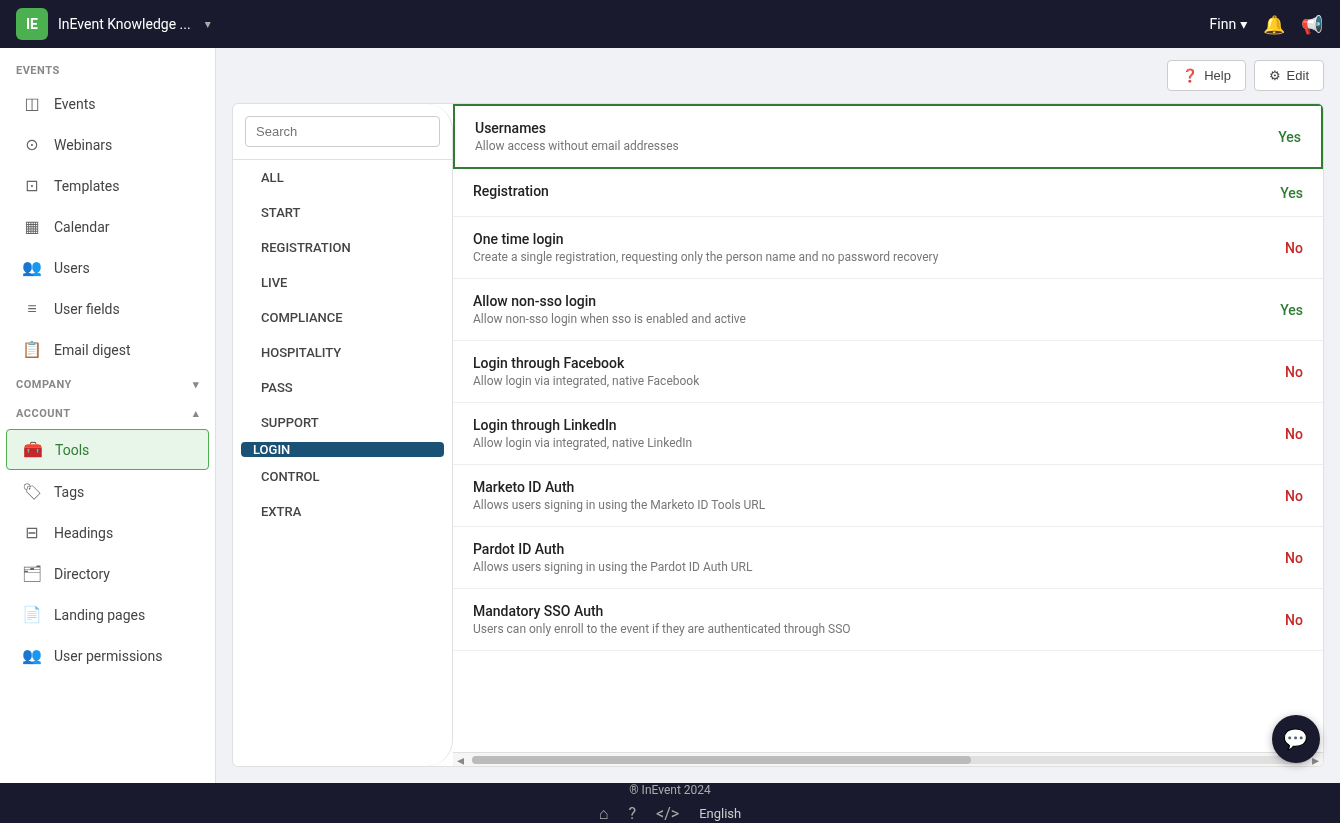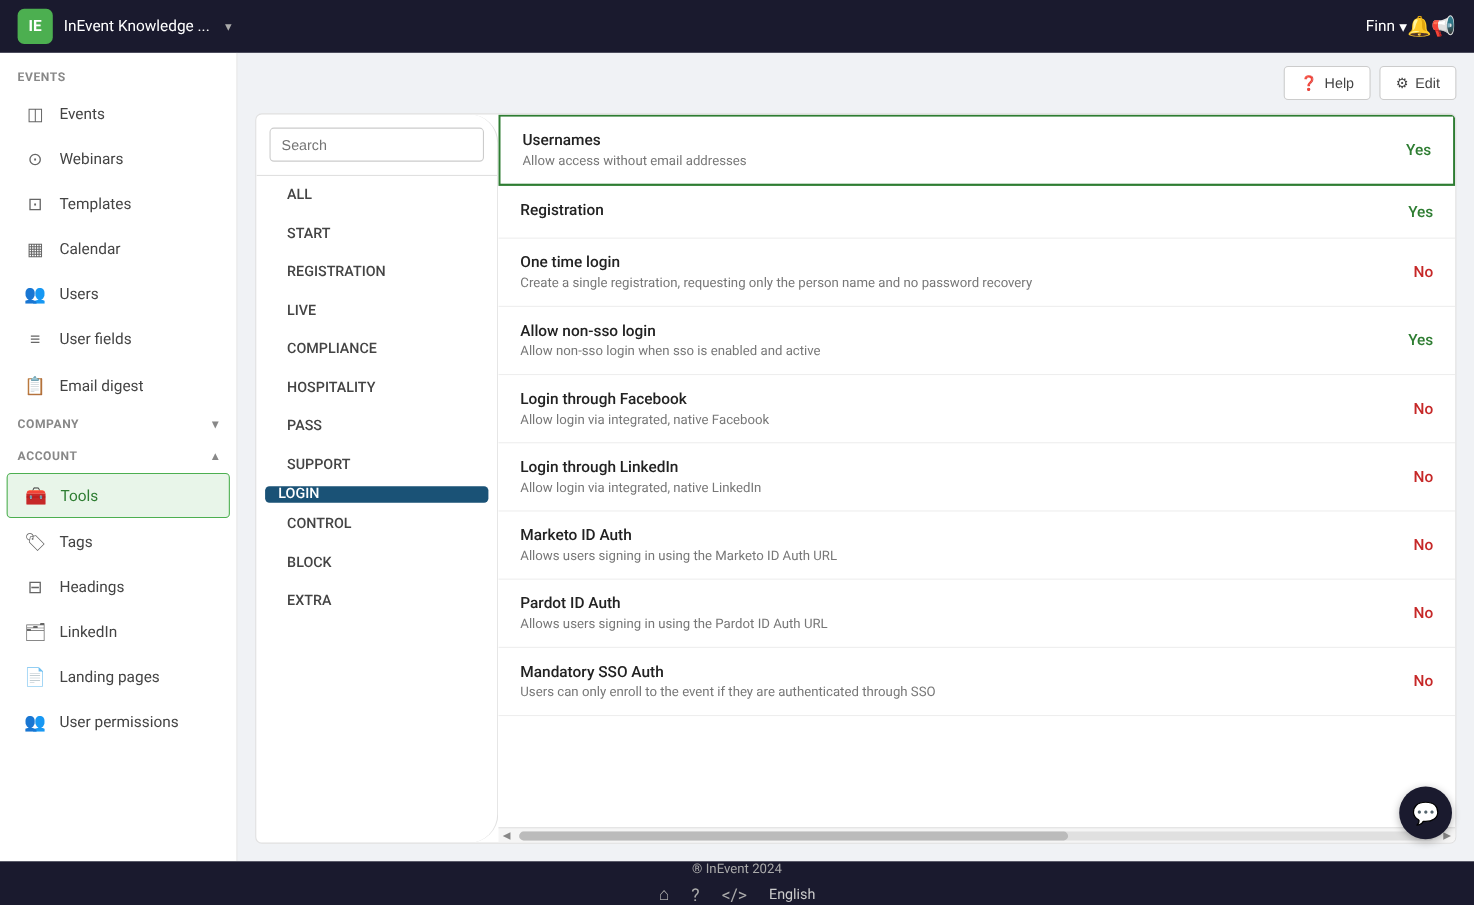--- a/index.html
+++ b/index.html
@@ -19,21 +19,21 @@
     .top-nav-left { display: flex; align-items: center; gap: 10px; }
     .top-nav-logo {
       width: 32px; height: 32px;
       background: #4CAF50;
       border-radius: 6px;
       display: flex; align-items: center; justify-content: center;
       font-weight: bold; color: white; font-size: 14px;
     }
     .top-nav-title { font-size: 14px; color: white; }
     .top-nav-chevron { color: #aaa; font-size: 12px; margin-left: 4px; }
-    .top-nav-right { display: flex; align-items: center; }
+    .top-nav-right { display: flex; align-items: center; gap: 16px; }
     .top-nav-user { display: flex; align-items: center; gap: 4px; color: white; font-size: 14px; cursor: pointer; }
     .top-nav-icon { color: #ccc; font-size: 18px; cursor: pointer; }
 
     
     .main-layout { display: flex; flex: 1; overflow: hidden; }
 
     
     .sidebar {
       width: 216px;
       background: white;
@@ -320,21 +320,21 @@
     <div class="sidebar-item">
       <span class="icon">🏷</span>
       <span>Tags</span>
     </div>
     <div class="sidebar-item">
       <span class="icon">⊟</span>
       <span>Headings</span>
     </div>
     <div class="sidebar-item">
       <span class="icon">🗂</span>
-      <span>LinkedIn</span>
+      <span>Directory</span>
     </div>
     <div class="sidebar-item">
       <span class="icon">📄</span>
       <span>Landing pages</span>
     </div>
     <div class="sidebar-item">
       <span class="icon">👥</span>
       <span>User permissions</span>
     </div>
   </aside>
@@ -362,21 +362,20 @@
         <div class="category-item">ALL</div>
             <div class="category-item">START</div>
             <div class="category-item">REGISTRATION</div>
             <div class="category-item">LIVE</div>
             <div class="category-item">COMPLIANCE</div>
             <div class="category-item">HOSPITALITY</div>
             <div class="category-item">PASS</div>
             <div class="category-item">SUPPORT</div>
             <div class="category-item active">LOGIN</div>
             <div class="category-item">CONTROL</div>
-            <div class="category-item">BLOCK</div>
             <div class="category-item">EXTRA</div>
           </div>
       </div>
 
       <div style="flex:1; display:flex; flex-direction:column; overflow:hidden;">
         <div class="settings-panel" id="settings-list">
 
         <div class="setting-row highlighted">
               <div class="setting-info">
                 <div class="setting-title">Usernames</div>
@@ -414,21 +413,21 @@
             <div class="setting-row">
               <div class="setting-info">
                 <div class="setting-title">Login through LinkedIn</div>
                 <div class="setting-desc">Allow login via integrated, native LinkedIn</div>
               </div>
               <div class="setting-value val-no">No</div>
             </div>
             <div class="setting-row">
               <div class="setting-info">
                 <div class="setting-title">Marketo ID Auth</div>
-                <div class="setting-desc">Allows users signing in using the Marketo ID Auth URL</div>
+                <div class="setting-desc">Allows users signing in using the Marketo ID Tools URL</div>
               </div>
               <div class="setting-value val-no">No</div>
             </div>
             <div class="setting-row">
               <div class="setting-info">
                 <div class="setting-title">Pardot ID Auth</div>
                 <div class="setting-desc">Allows users signing in using the Pardot ID Auth URL</div>
               </div>
               <div class="setting-value val-no">No</div>
             </div>

